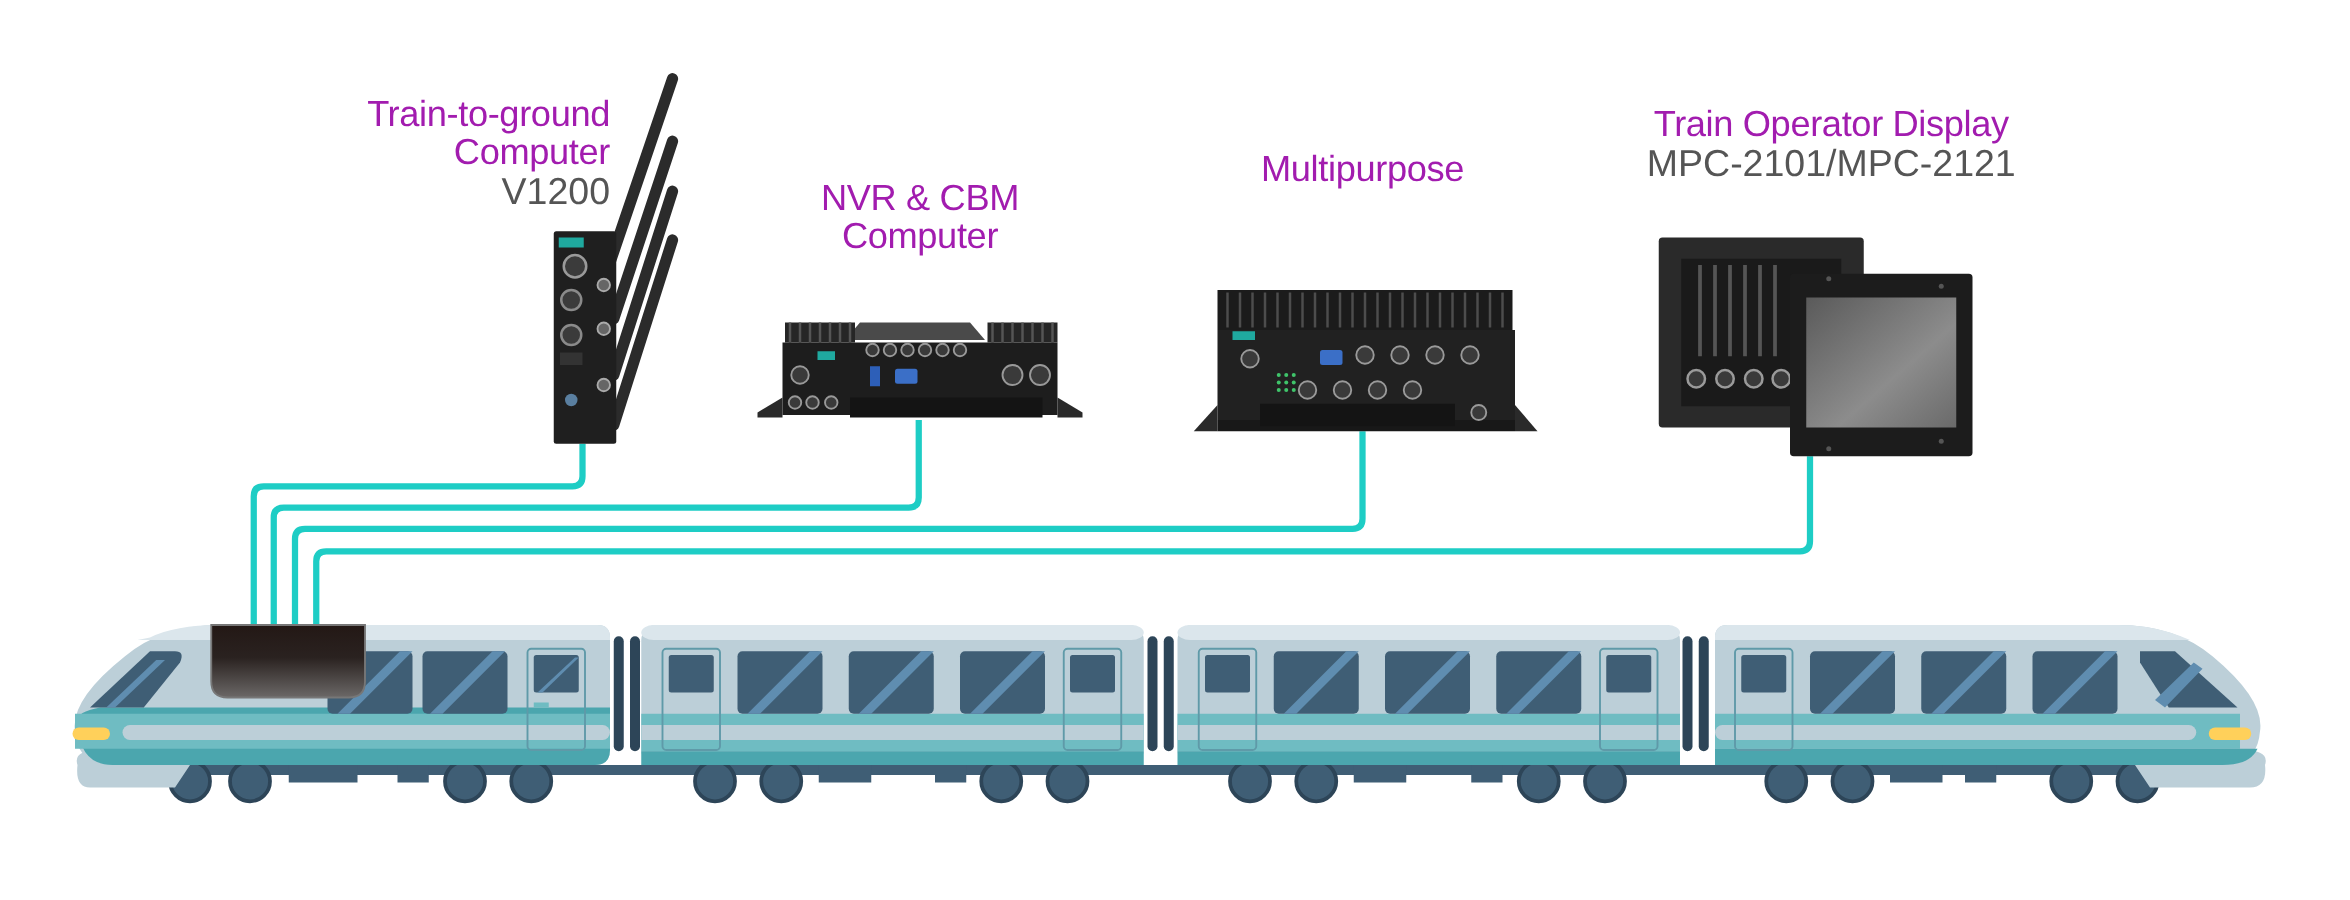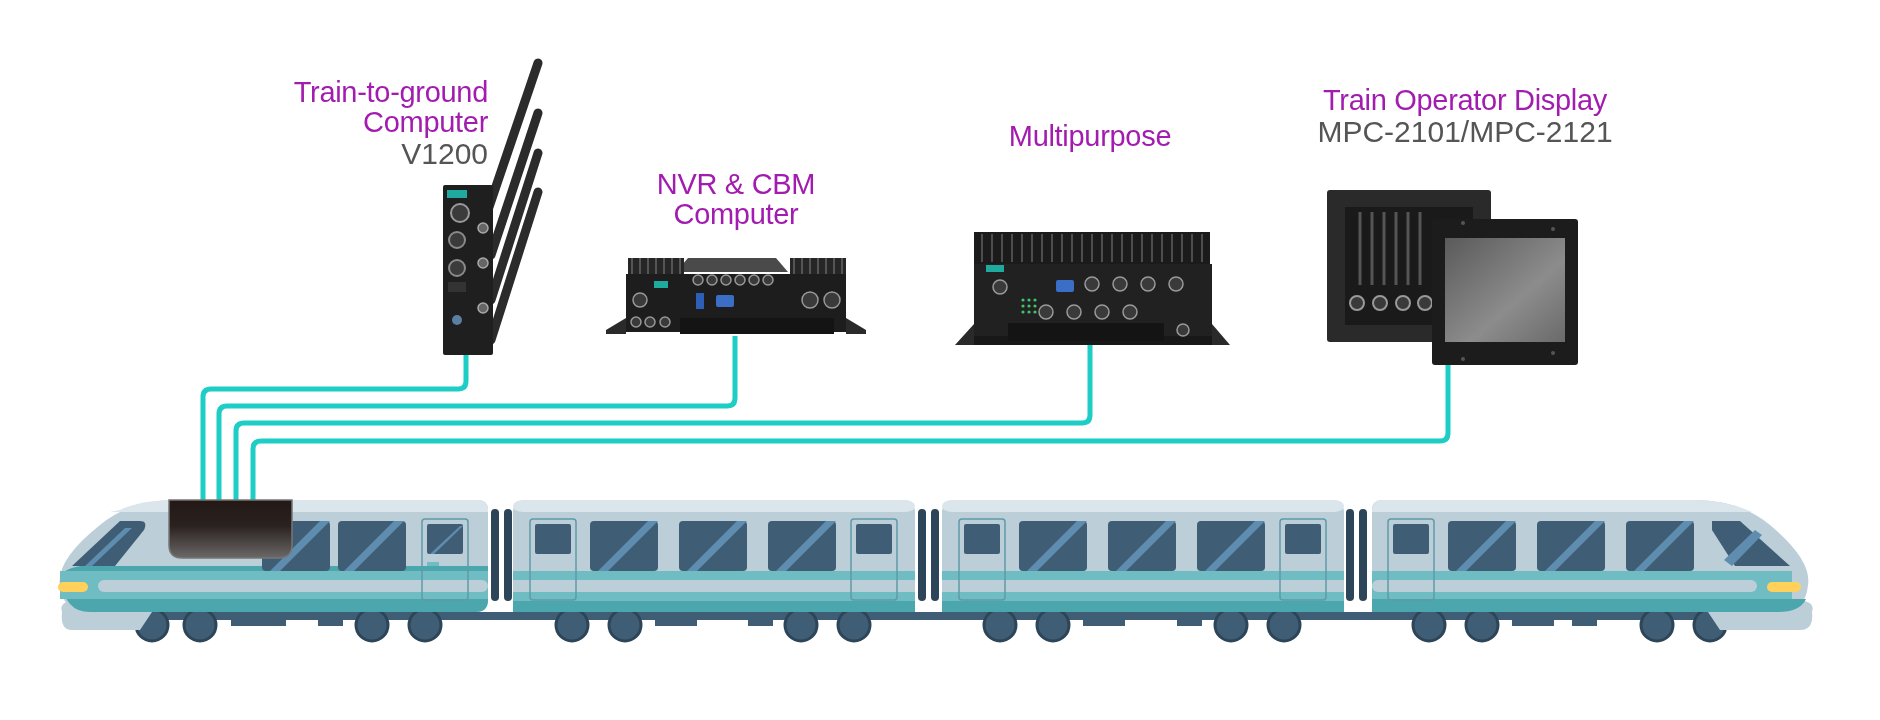--- a/index.html
+++ b/index.html
@@ -12,21 +12,21 @@
 </style>
 </head>
 <body>
 
 <div class="label right" style="right:1392px;top:77px;">
   <div class="title">Train-to-ground</div>
   <div class="title">Computer</div>
   <div class="model">V1200</div>
 </div>
 
-<div class="label" style="left:636px;width:200px;top:169px;">
+<div class="label" style="left:636px;width:200px;top:144px;">
   <div class="title">NVR &amp; CBM</div>
   <div class="title">Computer</div>
 </div>
 
 <div class="label" style="left:955px;width:270px;top:121px;">
   <div class="title">Multipurpose</div>
 </div>
 
 <div class="label" style="left:1270px;width:390px;top:85px;">
   <div class="title">Train Operator Display</div>

